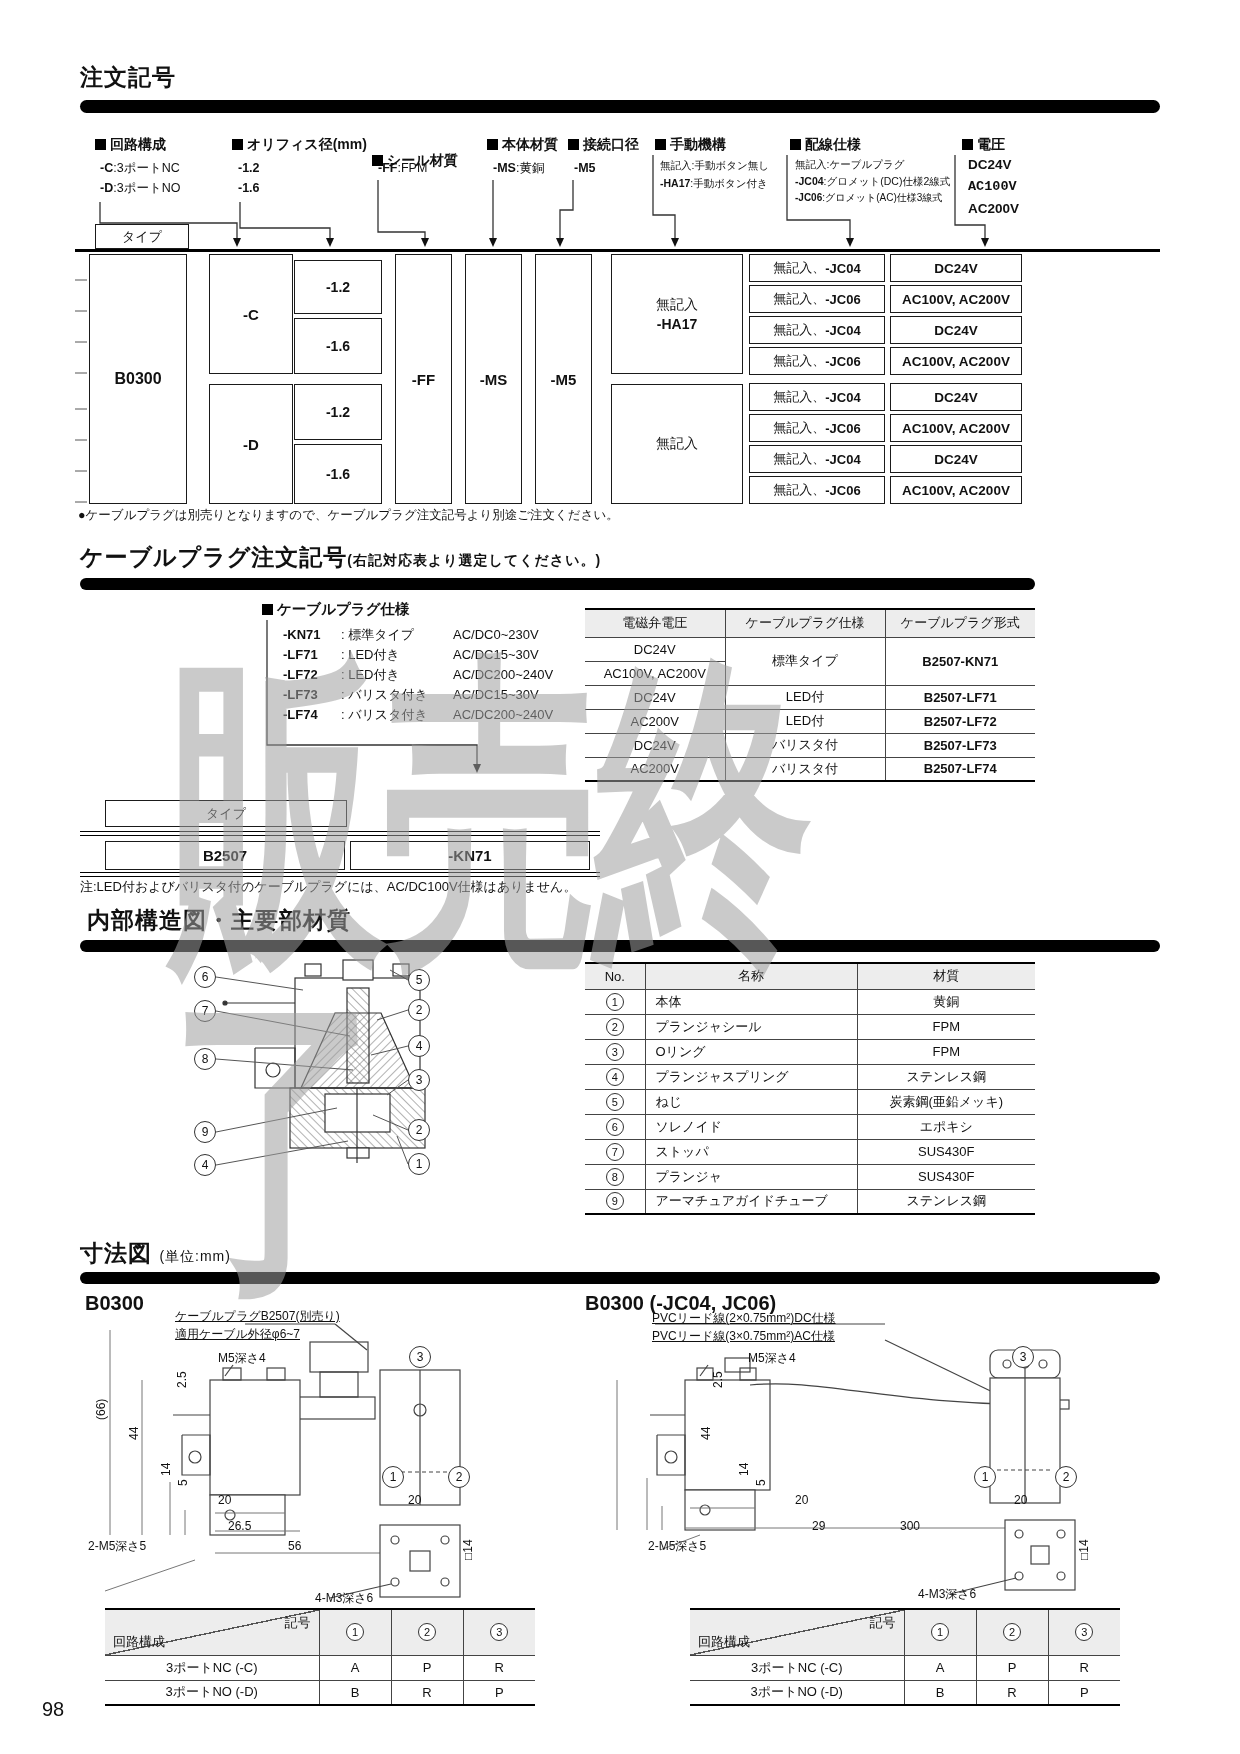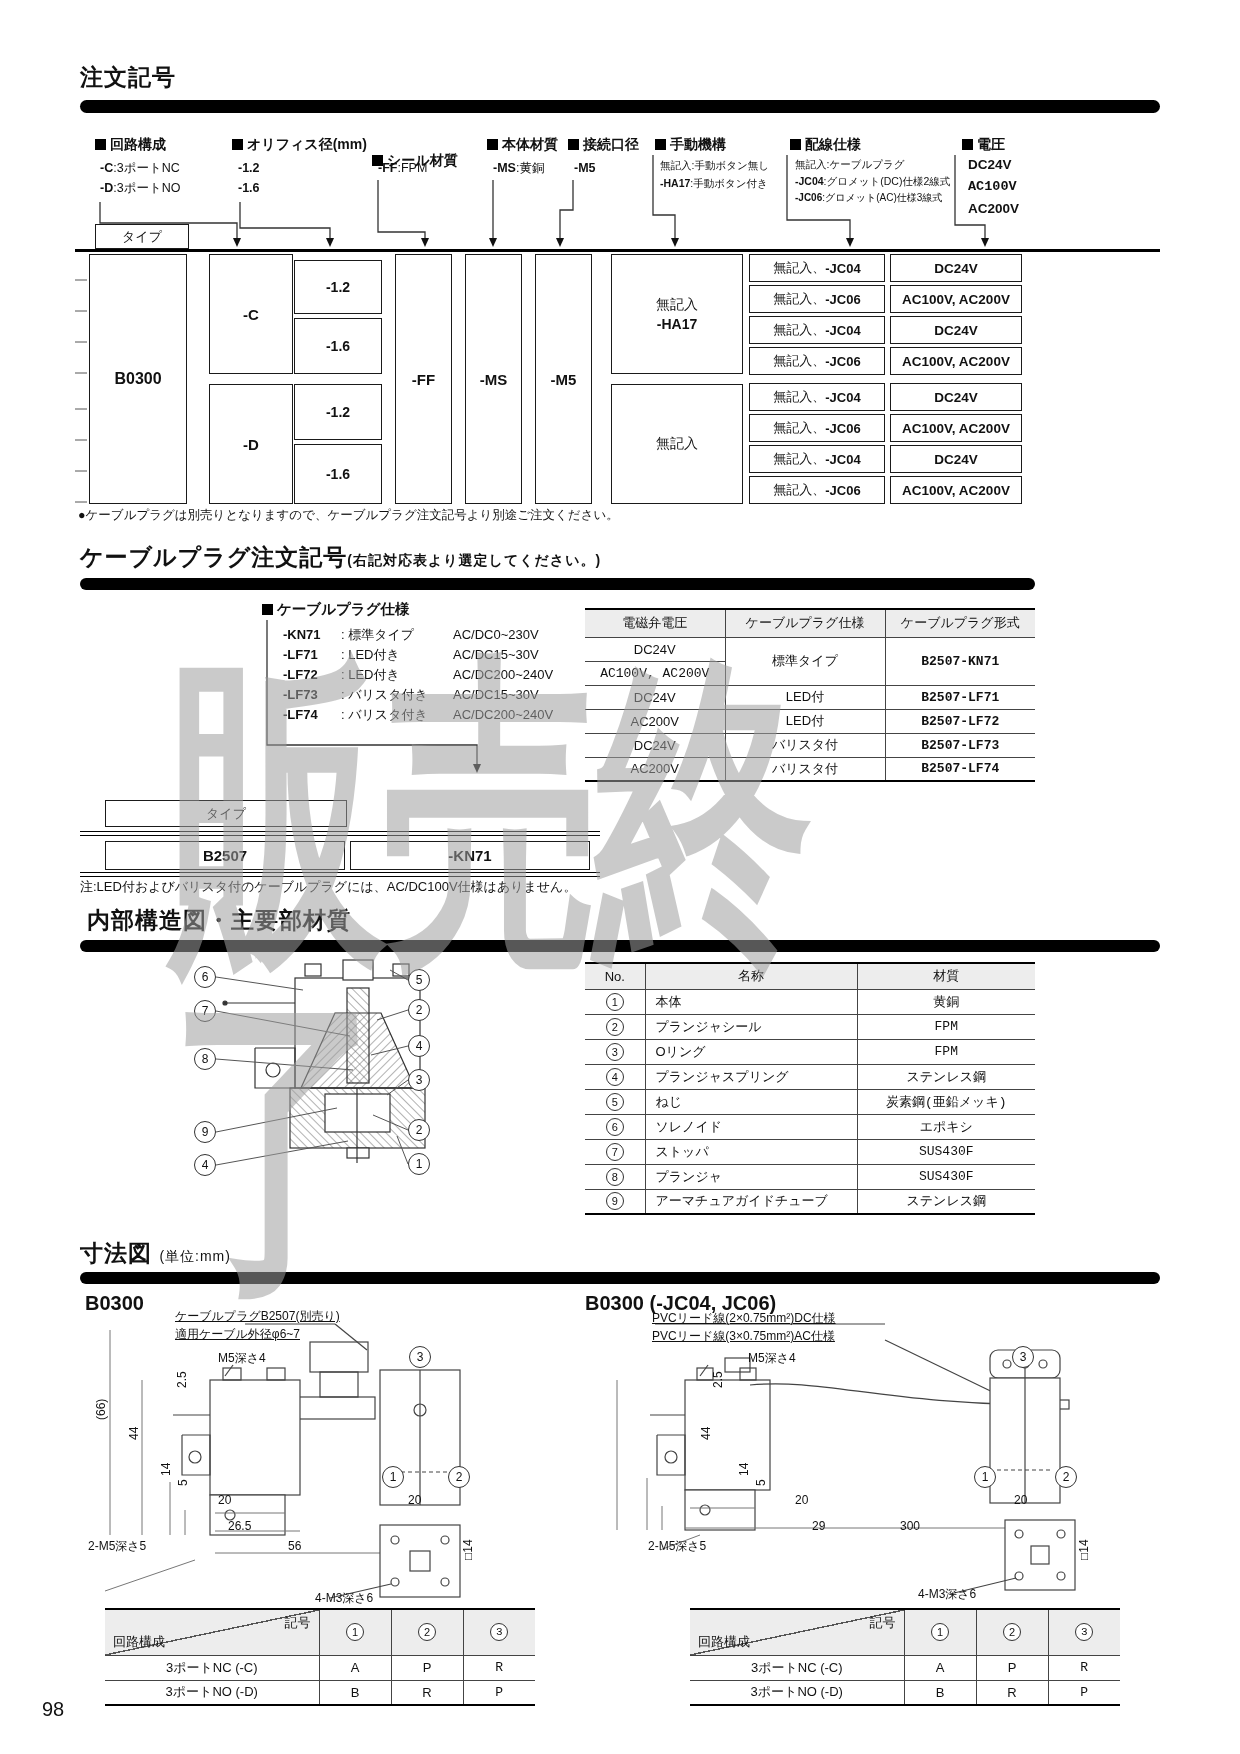--- a/index.html
+++ b/index.html
@@ -14,21 +14,21 @@
   .box.thin{border-width:1px;font-weight:normal;}
   .col2{display:flex;flex-direction:column;align-items:center;justify-content:center;gap:2px;}
   .rot{transform:rotate(-90deg);transform-origin:0 0;}
   .circ{display:inline-flex;width:18px;height:18px;border:1.2px solid #333;border-radius:50%;align-items:center;justify-content:center;font-size:11px;background:#fff;box-sizing:border-box;}
   .callout{position:absolute;width:22px;height:22px;border:1.3px solid #333;border-radius:50%;display:flex;align-items:center;justify-content:center;font-size:12px;background:#fff;box-sizing:border-box;z-index:6;}
   table.ct{border-collapse:collapse;position:absolute;background:#fff;}
   table.ct td,table.ct th{border:1px solid #444;font-size:13px;text-align:center;padding:0 4px;box-sizing:border-box;}
   table.ct tr.hd td{background:#ededed;}
   table.ct{border-top:2.5px solid #000;border-bottom:2.5px solid #000;}
   table.ct td:first-child{border-left:none;}
-  table.ct td:last-child{border-right:none;font-family:Liberation Mono, monospace;}
+  table.ct td:last-child{border-right:none;}
   .dbl{position:absolute;height:3px;border-top:1.5px solid #000;border-bottom:1.5px solid #000;}
   .diag{position:relative;background:#ededed linear-gradient(to bottom right,rgba(0,0,0,0) calc(50% - .7px),#555 calc(50% - .7px),#555 calc(50% + .7px),rgba(0,0,0,0) calc(50% + .7px));}
   .pt-top{position:absolute;top:4px;right:8px;font-size:13px;}
   .pt-bot{position:absolute;bottom:4px;left:8px;font-size:13px;}
   .wm{position:absolute;z-index:40;color:rgba(158,158,158,.55);font-weight:bold;font-size:330px;letter-spacing:-8px;transform:scaleX(.66);transform-origin:0 0;pointer-events:none;line-height:1;}
   svg{position:absolute;overflow:visible;}
   .dimtxt{font-size:12px;}
 </style>
 </head>
 <body>

